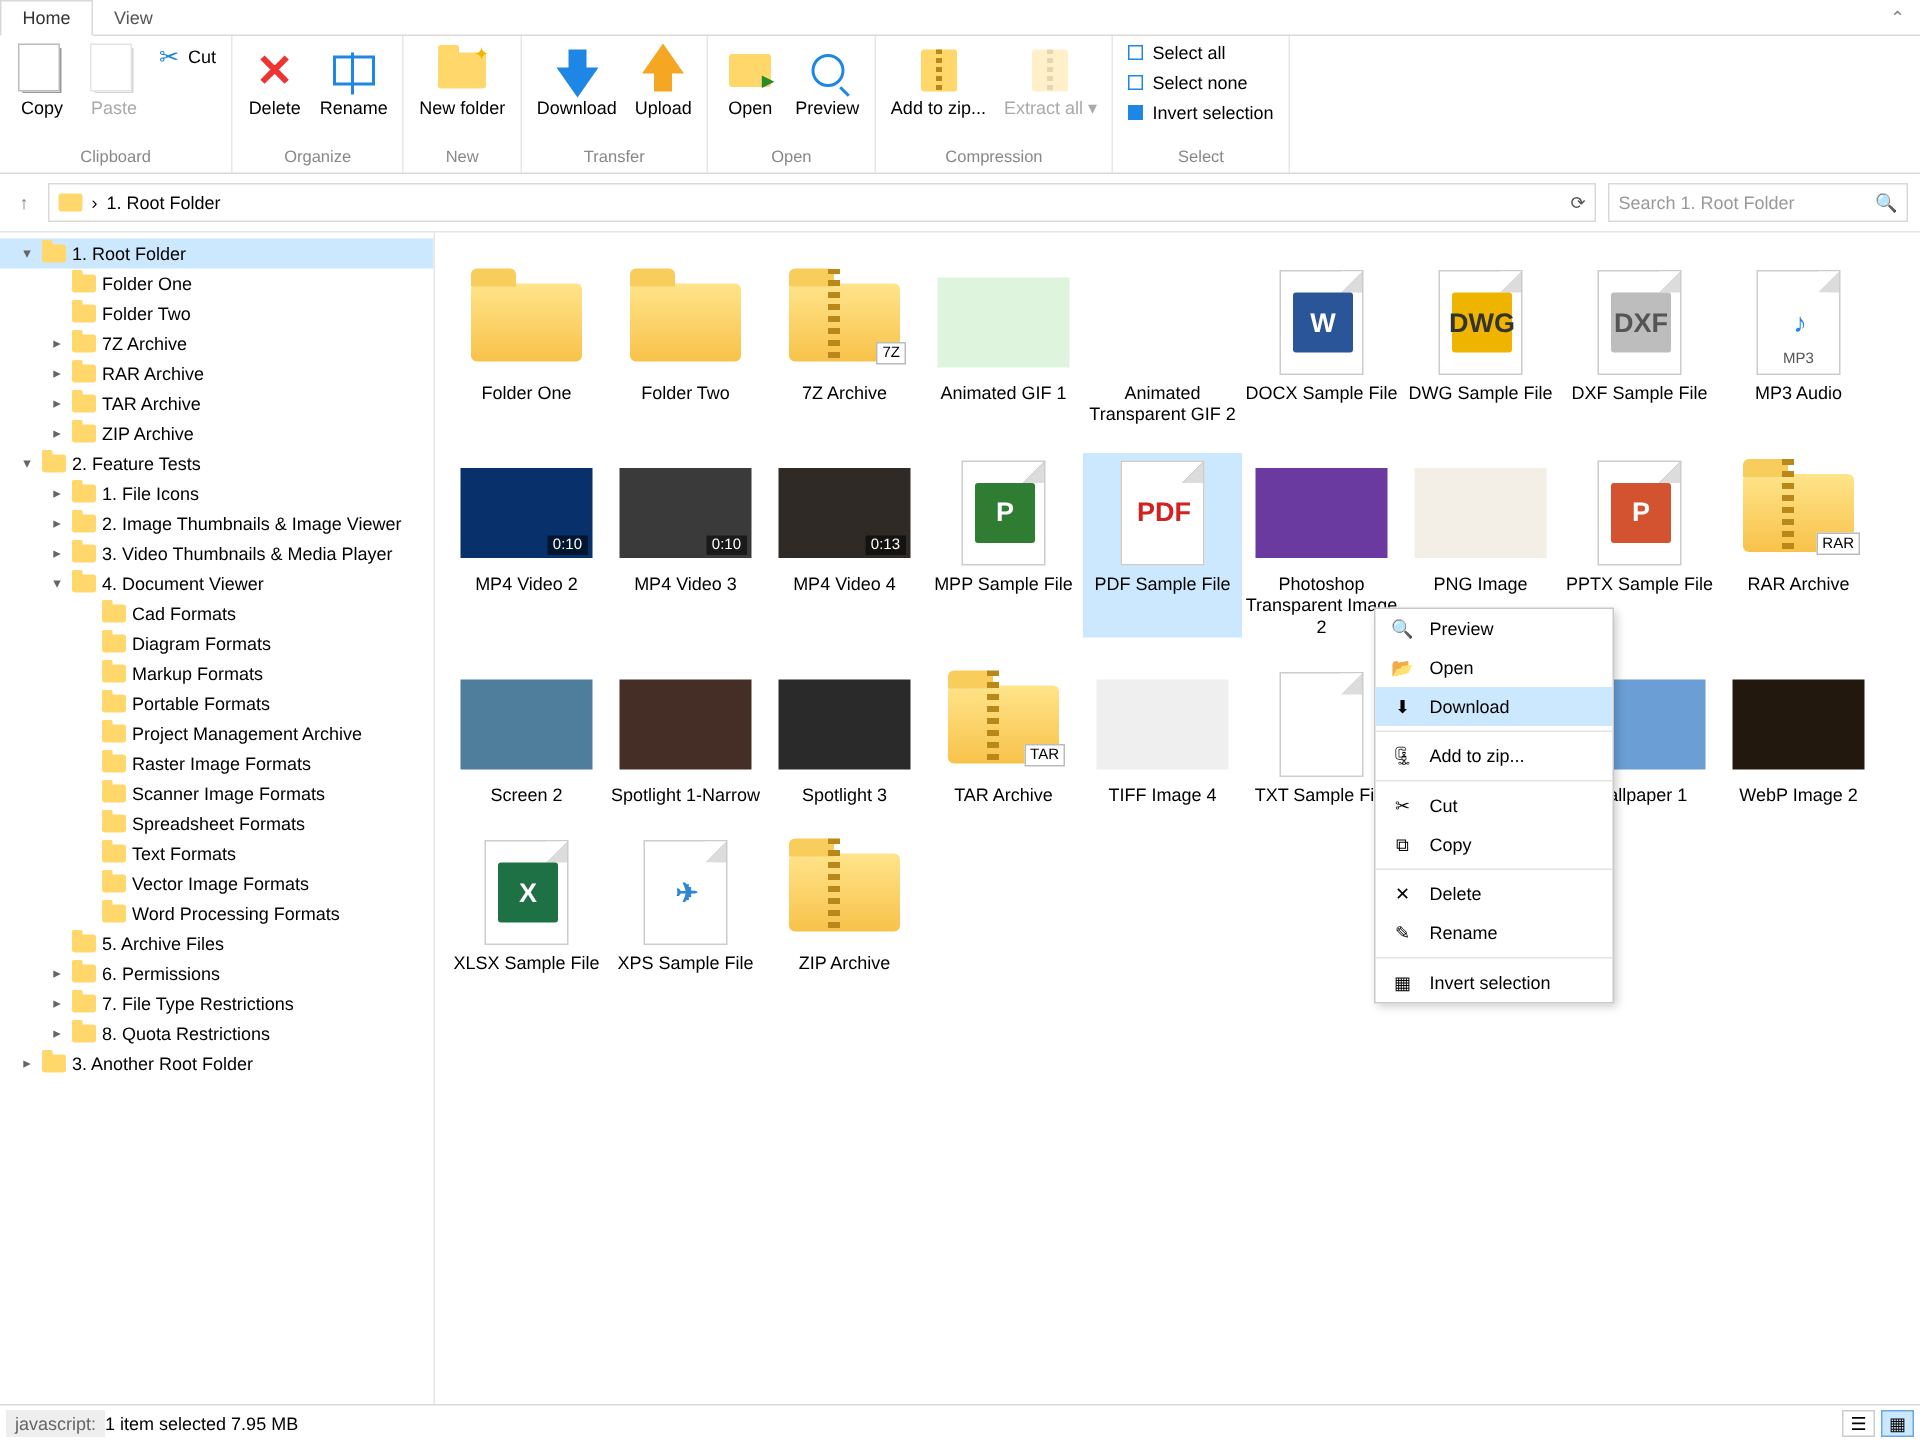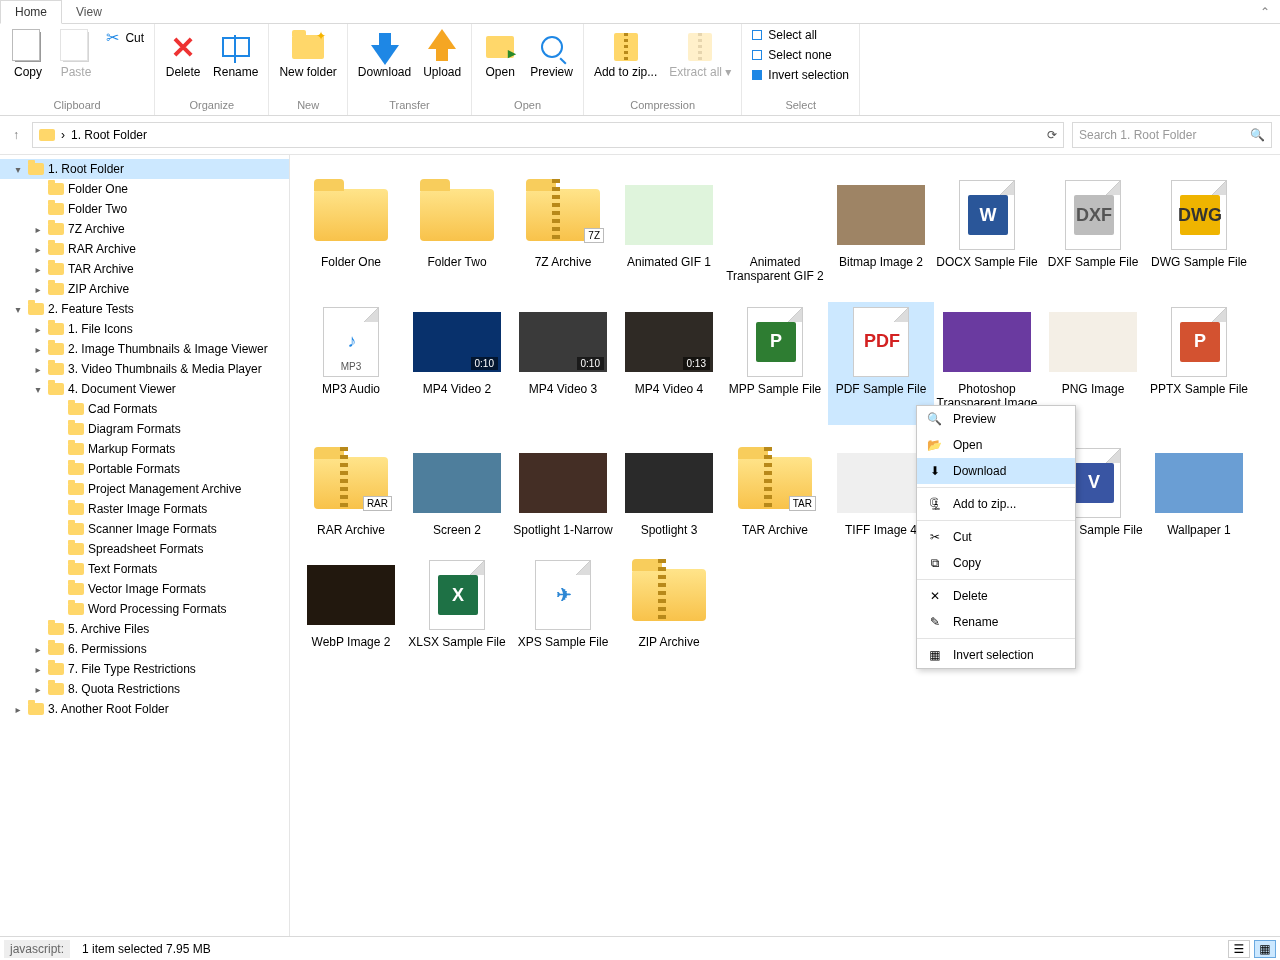--- a/index.html
+++ b/index.html
@@ -83,21 +83,21 @@
 .vid-time{position:absolute;right:4px;bottom:12px;background:rgba(0,0,0,0.55);color:#fff;font-size:10px;padding:1px 4px;}
 
 
 .ctxmenu { position:absolute; background:#fff; border:1px solid #c9c9c9; box-shadow:2px 2px 6px rgba(0,0,0,0.2); width:160px; z-index:50; }
 .ctxmenu .mi { display:flex; align-items:center; gap:10px; padding:5px 10px; }
 .ctxmenu .mi .mic { width:16px; height:16px; display:flex; align-items:center; justify-content:center; }
 .ctxmenu .sep { height:1px; background:#e3e3e3; margin:3px 0; }
 .ctxmenu .mi.hov { background:#cce8ff; }
 
 
-.status { display:flex; align-items:center; border-top:1px solid #d9d9d9; height:24px; padding:0 4px; gap:12px; }
+.status { display:flex; align-items:center; border-top:1px solid #d9d9d9; height:24px; padding:0 4px; gap:0; }
 .status .js { background:#eee; padding:2px 6px; color:#666; }
 .status .right { margin-left:auto; display:flex; gap:4px; }
 .status .viewbtn { width:22px; height:18px; border:1px solid #ccc; display:flex; align-items:center; justify-content:center; }
 .status .viewbtn.act{ background:#cce8ff; border-color:#6aa9e0;}
 </style>
 </head>
 <body>
 
 <div class="app">
 
@@ -423,50 +423,44 @@
           <div class="label">Animated GIF 1</div>
         </div>
         <div class="item">
           <div class="thumb">
             <div class="img-thumb" style="background:#ffffff"></div>
           </div>
           <div class="label">Animated Transparent GIF 2</div>
         </div>
         <div class="item">
           <div class="thumb">
-            <div class="img-thumb" style="background:#9e8465"></div>
-          </div>
-          <div class="label">Bitmap Image 2</div>
-        </div>
-        <div class="item">
-          <div class="thumb">
             <div class="doc-page">
               <span class="corner"></span>
               <div class="sqapp" style="background:#2a5699;color:#fff;position:absolute;top:14px;left:8px">W</div>
             </div>
           </div>
           <div class="label">DOCX Sample File</div>
         </div>
         <div class="item">
           <div class="thumb">
             <div class="doc-page">
               <span class="corner"></span>
+              <div class="sqapp" style="background:#efb400;color:#333;position:absolute;top:14px;left:8px">DWG</div>
+            </div>
+          </div>
+          <div class="label">DWG Sample File</div>
+        </div>
+        <div class="item">
+          <div class="thumb">
+            <div class="doc-page">
+              <span class="corner"></span>
               <div class="sqapp" style="background:#bdbdbd;color:#555;position:absolute;top:14px;left:8px">DXF</div>
             </div>
           </div>
           <div class="label">DXF Sample File</div>
-        </div>
-        <div class="item">
-          <div class="thumb">
-            <div class="doc-page">
-              <span class="corner"></span>
-              <div class="sqapp" style="background:#efb400;color:#333;position:absolute;top:14px;left:8px">DWG</div>
-            </div>
-          </div>
-          <div class="label">DWG Sample File</div>
         </div>
         <div class="item">
           <div class="thumb">
             <div class="doc-page">
               <span class="corner"></span>
               <div class="sqapp" style="background:#ffffff;color:#1e87e5;position:absolute;top:14px;left:8px">♪</div>
               <div style="position:absolute;bottom:4px;left:0;right:0;text-align:center;font-size:10px;color:#555">MP3</div>
             </div>
           </div>
           <div class="label">MP3 Audio</div>

